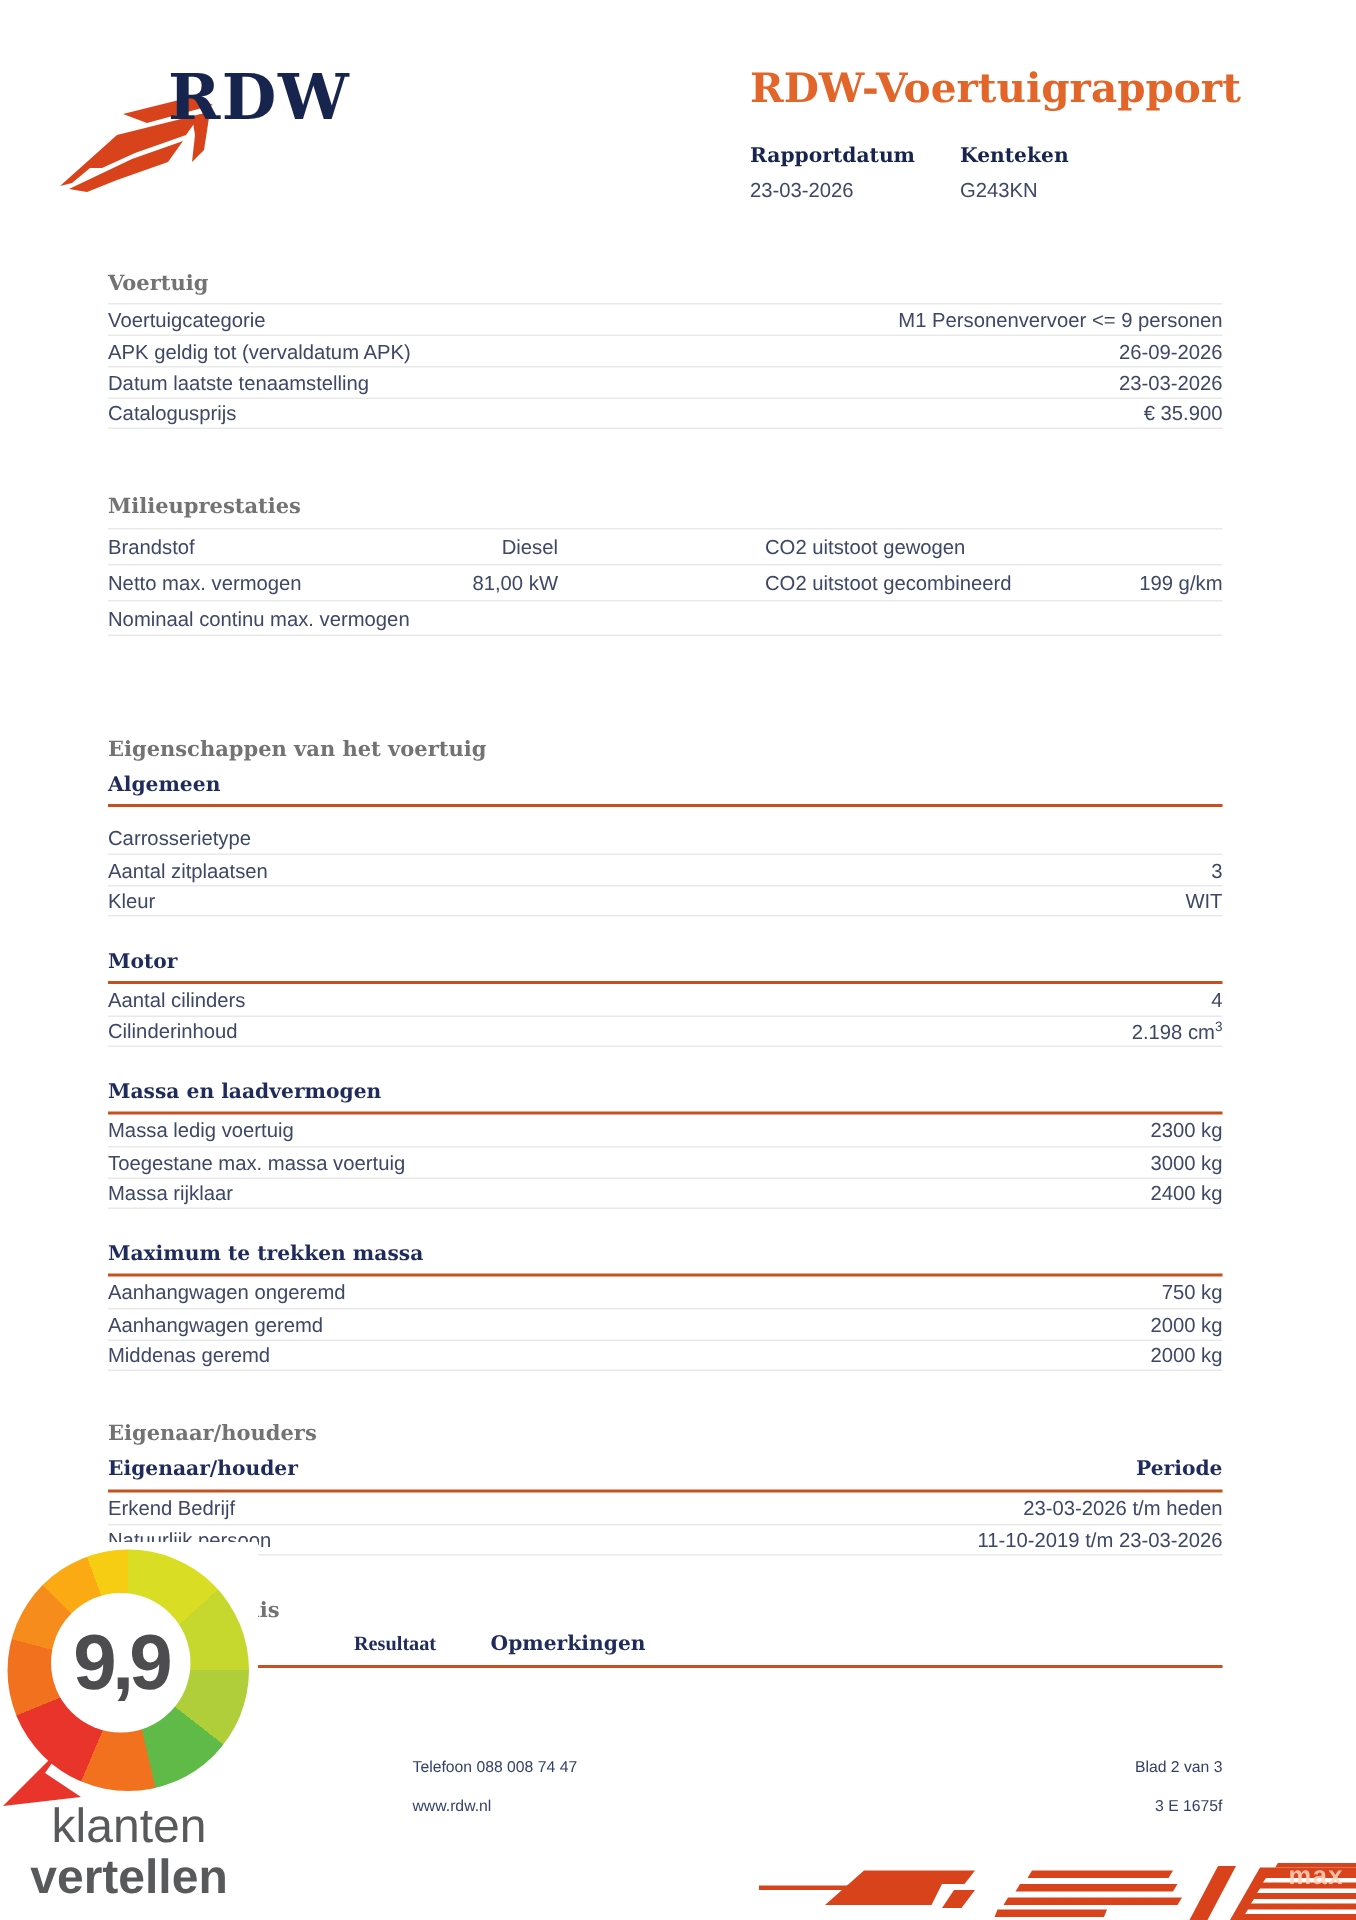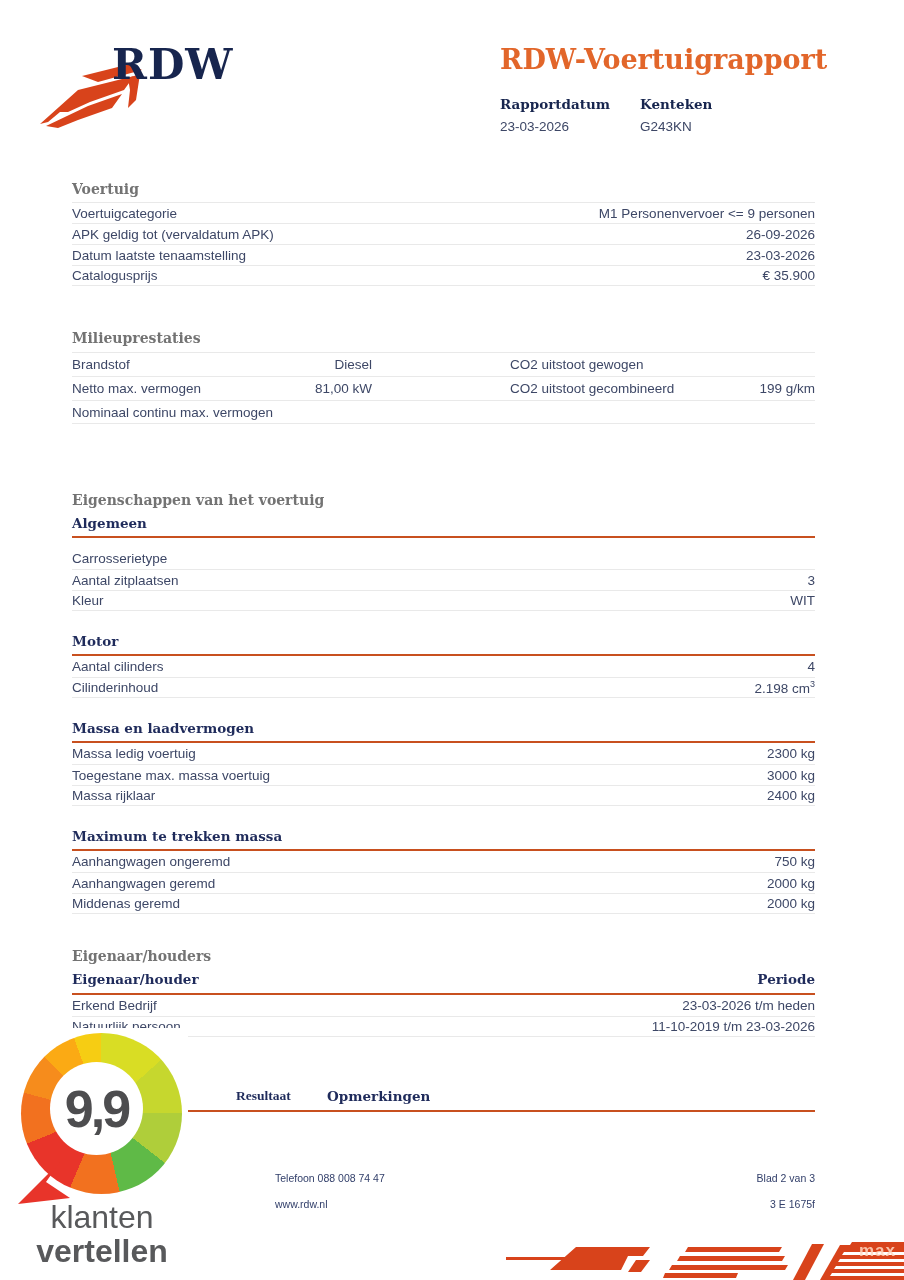--- a/index.html
+++ b/index.html
@@ -64,21 +64,21 @@
   .partial .line { position:absolute; top:44px; left:0; width:100%; border-bottom:2px solid #c8501f; }
 
   
   .footer { position:absolute; left:0; top:1168px; width:904px; font-size:10.5px; color:#33406b; }
   .f-left { position:absolute; left:275px; top:4px; }
   .f-left div + div { margin-top:14px; }
   .f-right { position:absolute; right:89px; top:4px; text-align:right; }
   .f-right div + div { margin-top:14px; }
 
   
-  .kv { position:absolute; left:16px; top:1028px; width:172px; height:252px; background:#ffffff; }
+  .kv { position:absolute; left:0; top:1028px; width:172px; height:252px; background:#ffffff; }
   .kv-ring {
     position:absolute; left:5px; top:5px; width:161px; height:161px; border-radius:50%;
     background: conic-gradient(from 0deg,
       #d9dd24 0deg 48deg, #c6d72e 48deg 90deg, #afce3a 90deg 128deg,
       #5fba47 128deg 167deg, #f2711f 167deg 203deg, #e8342a 203deg 248deg,
       #f2711f 248deg 285deg, #f68c1c 285deg 315deg, #fbaa14 315deg 340deg, #f6cd13 340deg 360deg);
   }
   .kv-tail { position:absolute; left:0; top:130px; width:70px; height:60px; }
   .kv-inner {
     position:absolute; left:34px; top:34px; width:93px; height:93px; border-radius:50%; background:#fff;

